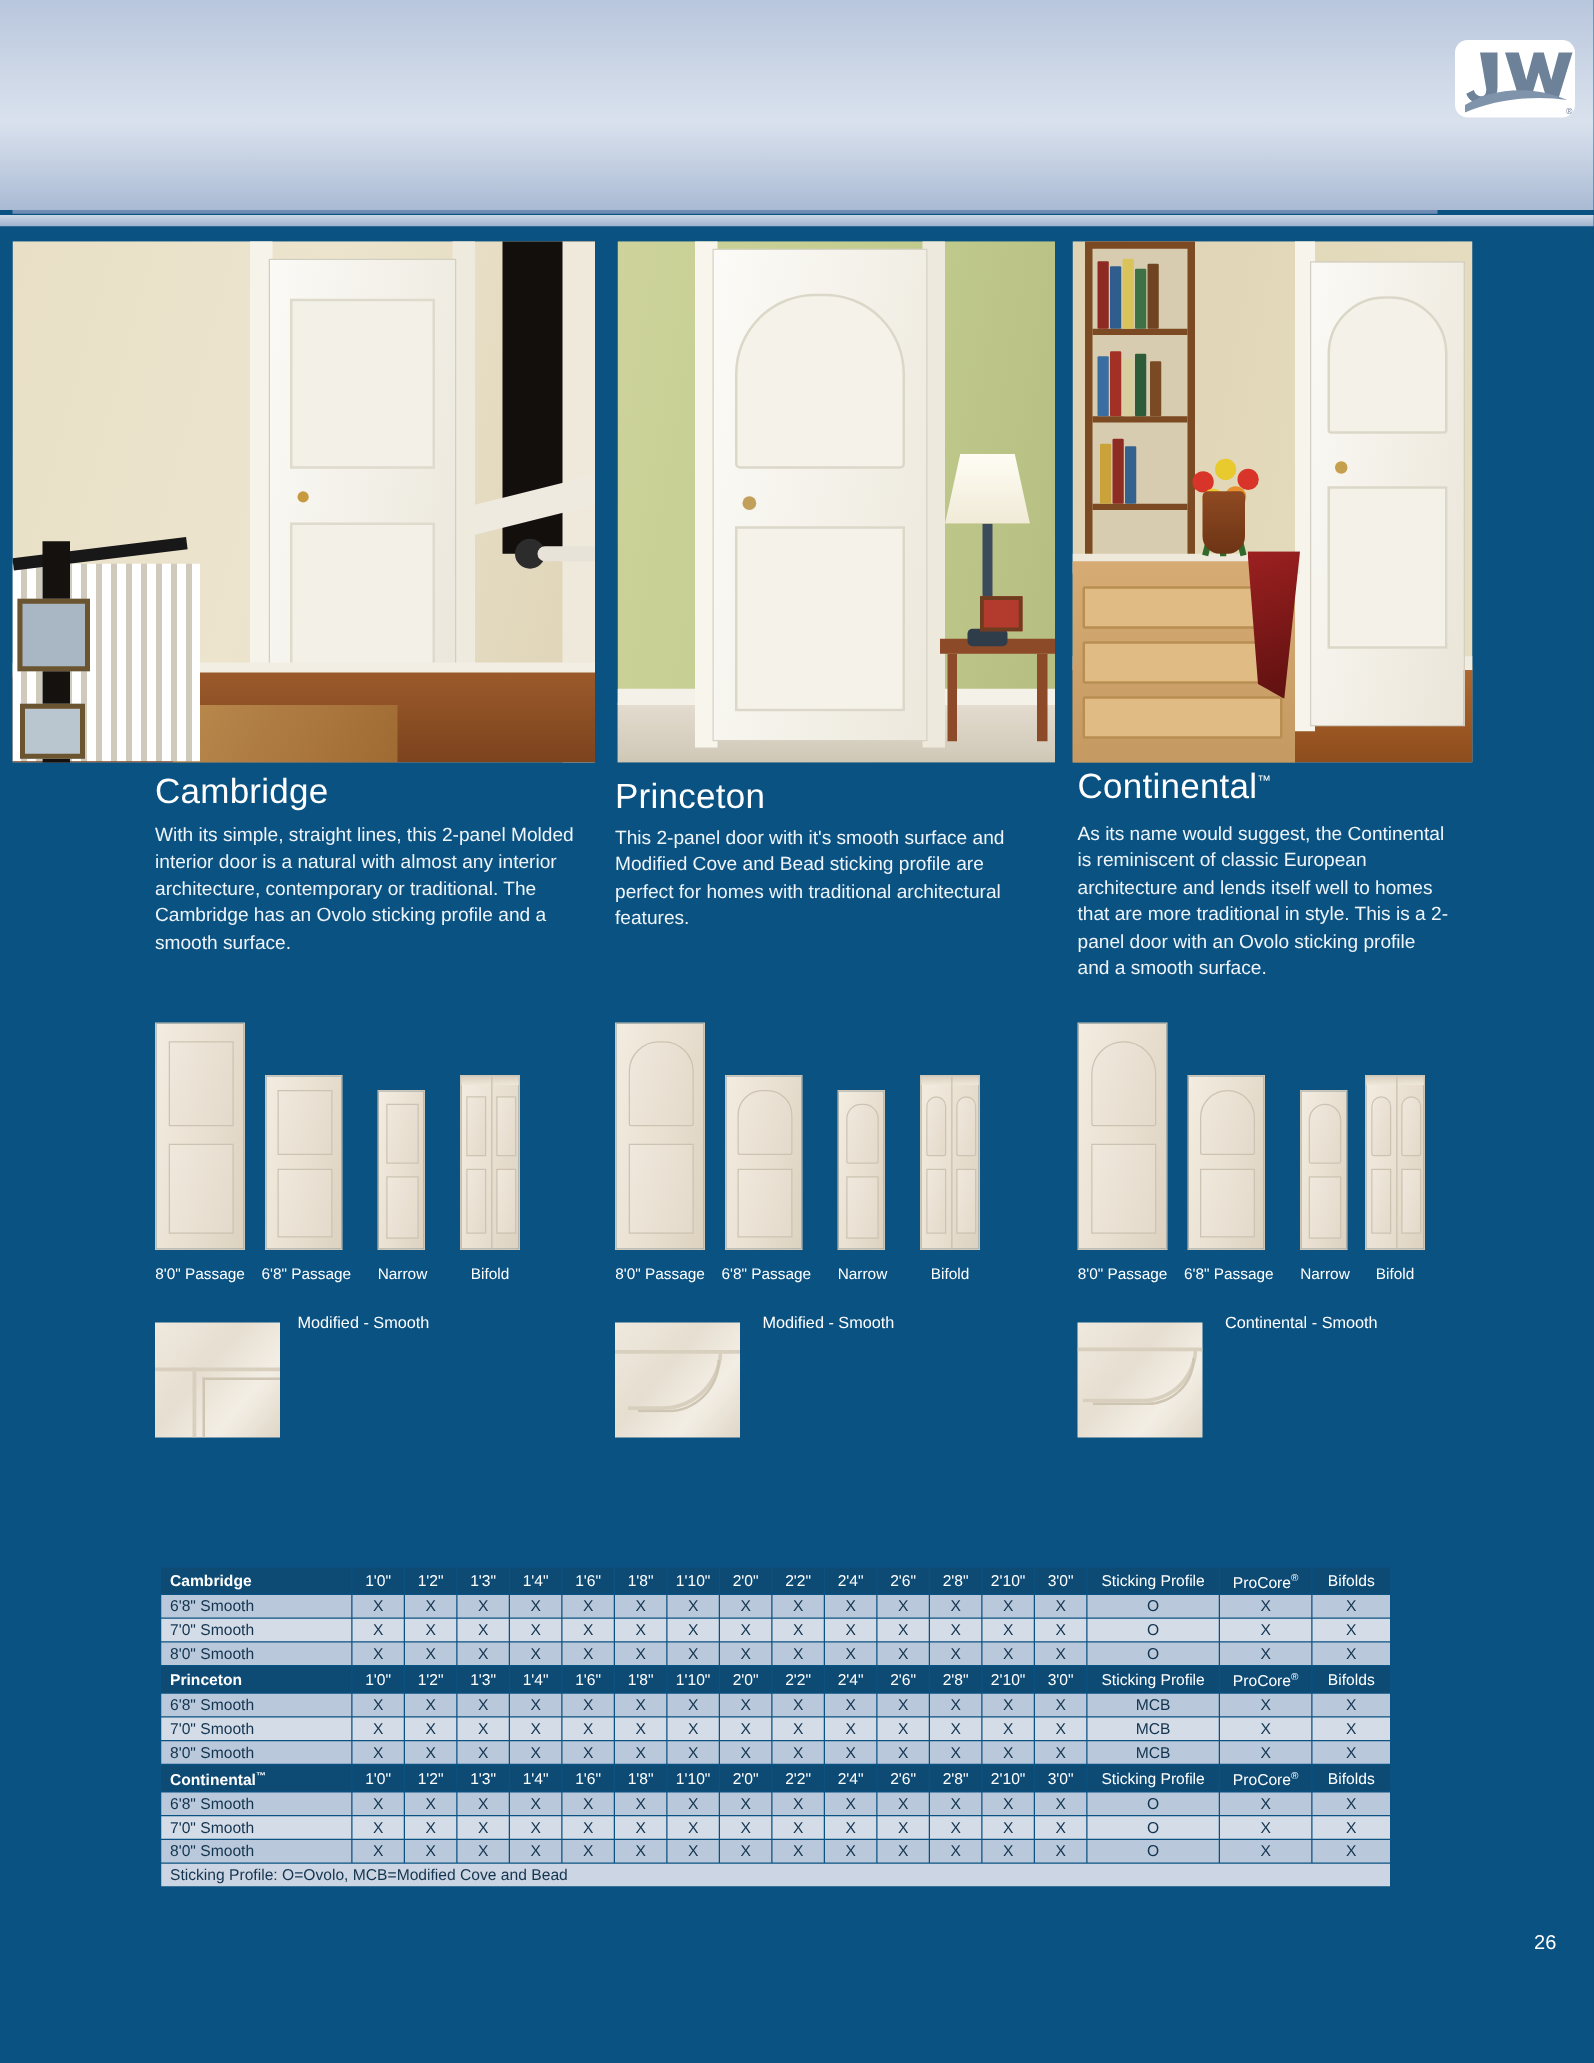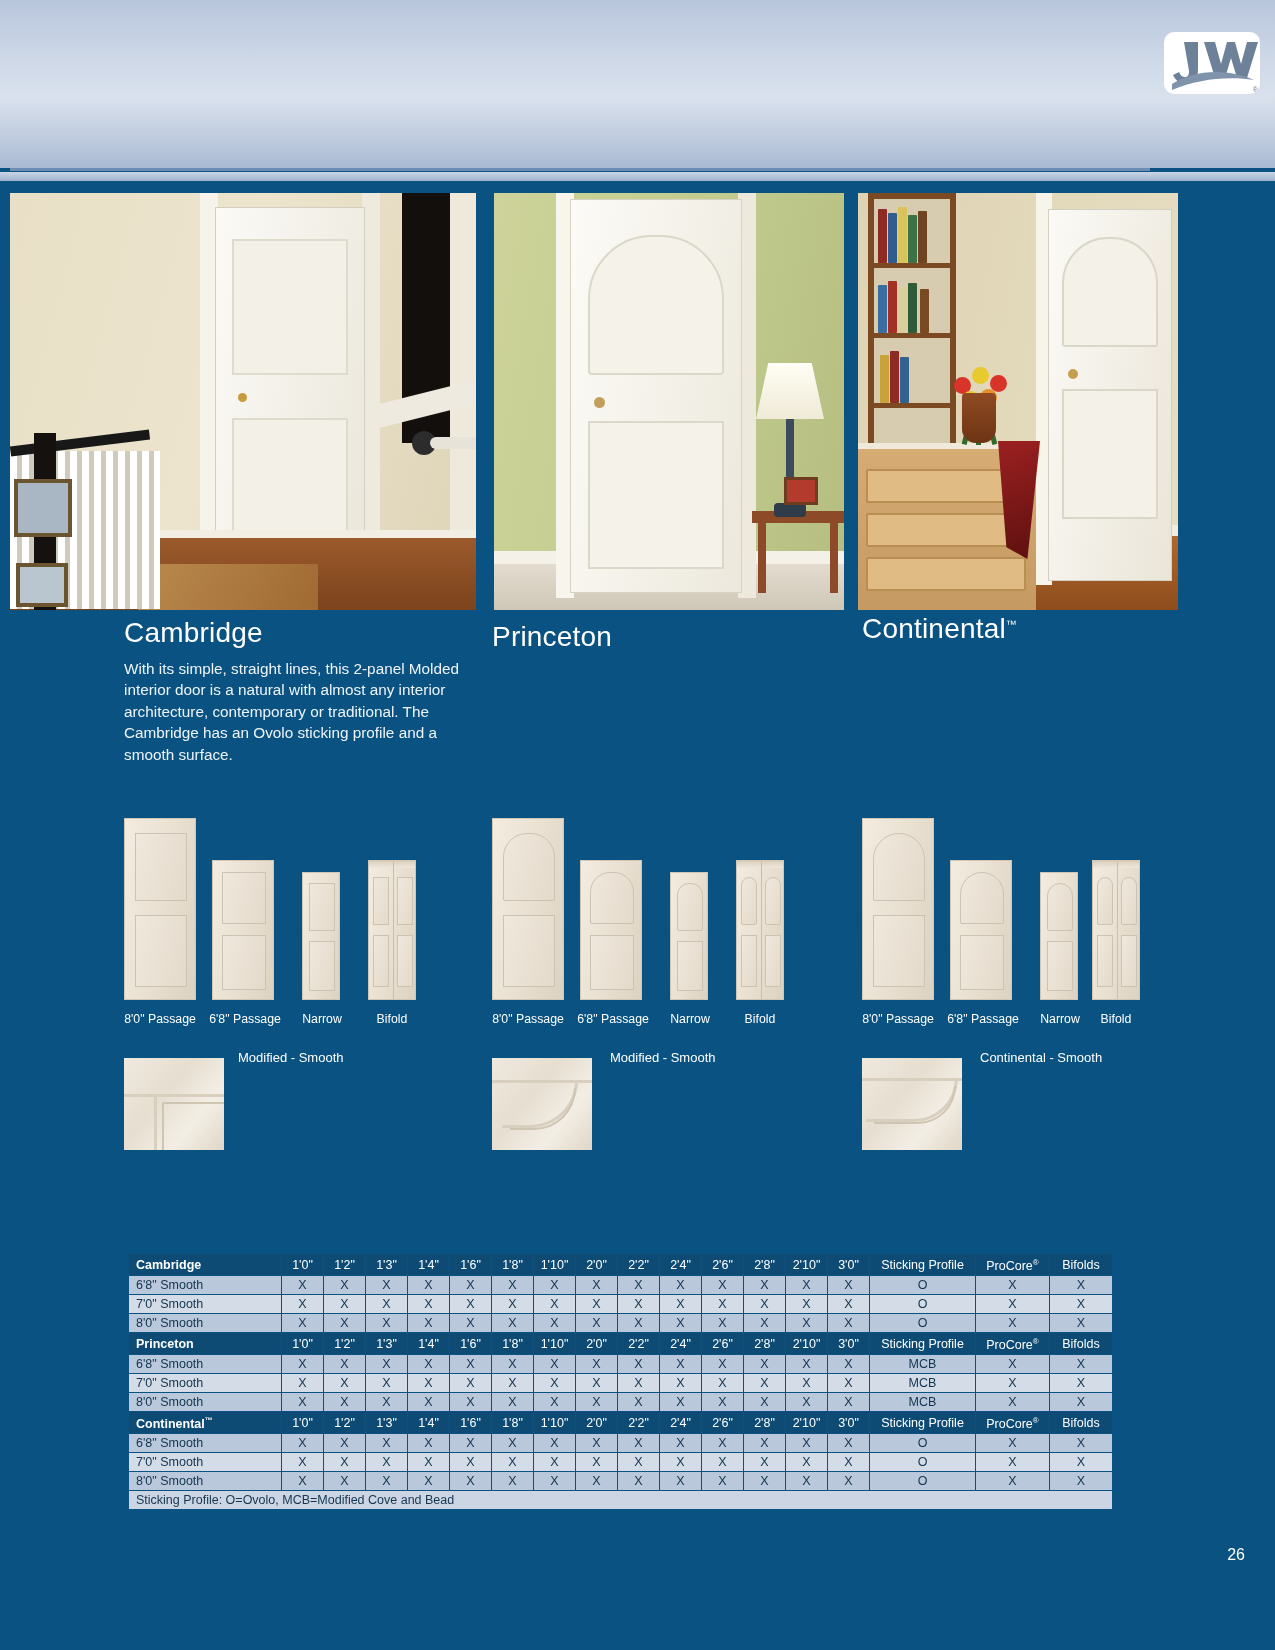--- a/index.html
+++ b/index.html
@@ -303,26 +303,28 @@
   <div class="prod-title">
     <span>Cambridge</span><sup></sup>
   </div>
   <div class="prod-desc">With its simple, straight lines, this 2-panel Molded interior door is a natural with almost any interior architecture, contemporary or traditional. The Cambridge has an Ovolo sticking profile and a smooth surface.</div>
 </div>
 
 <div class="col col2">
   <div class="prod-title">
     <span>Princeton</span><sup></sup>
   </div>
+  <div class="prod-desc">This 2-panel door with it's smooth surface and Modified Cove and Bead sticking profile are perfect for homes with traditional architectural features.</div>
 </div>
 
 <div class="col col3">
   <div class="prod-title">
     <span>Continental</span><sup>™</sup>
   </div>
+  <div class="prod-desc">As its name would suggest, the Continental is reminiscent of classic European architecture and lends itself well to homes that are more traditional in style. This is a 2-panel door with an Ovolo sticking profile and a smooth surface.</div>
 </div>
 
 <div class="thumbrow tr1">
   <div class="dthumb" style="left:0;width:72px;height:182px;">
     <div class="dpanel" style="left:10px;top:14px;width:52px;height:68px;"></div>
     <div class="dpanel" style="left:10px;top:96px;width:52px;height:72px;"></div>
   </div>
   <div class="dlabel" style="left:-10px;width:92px;">8'0" Passage</div>
 
   <div class="dthumb" style="left:88px;width:62px;height:140px;">

